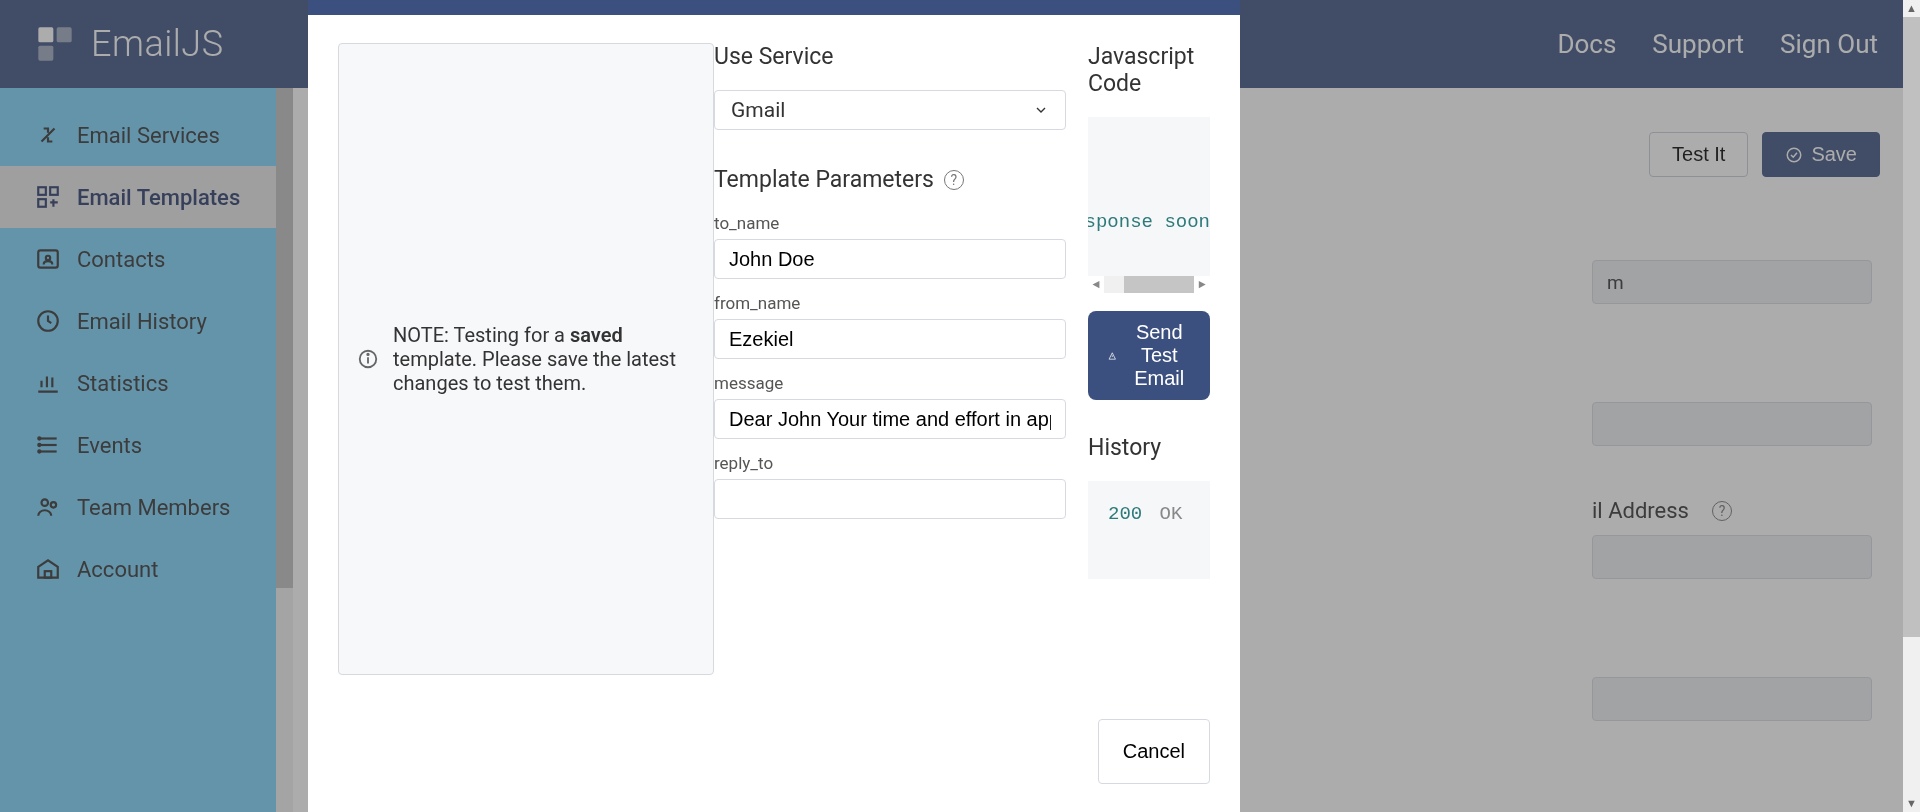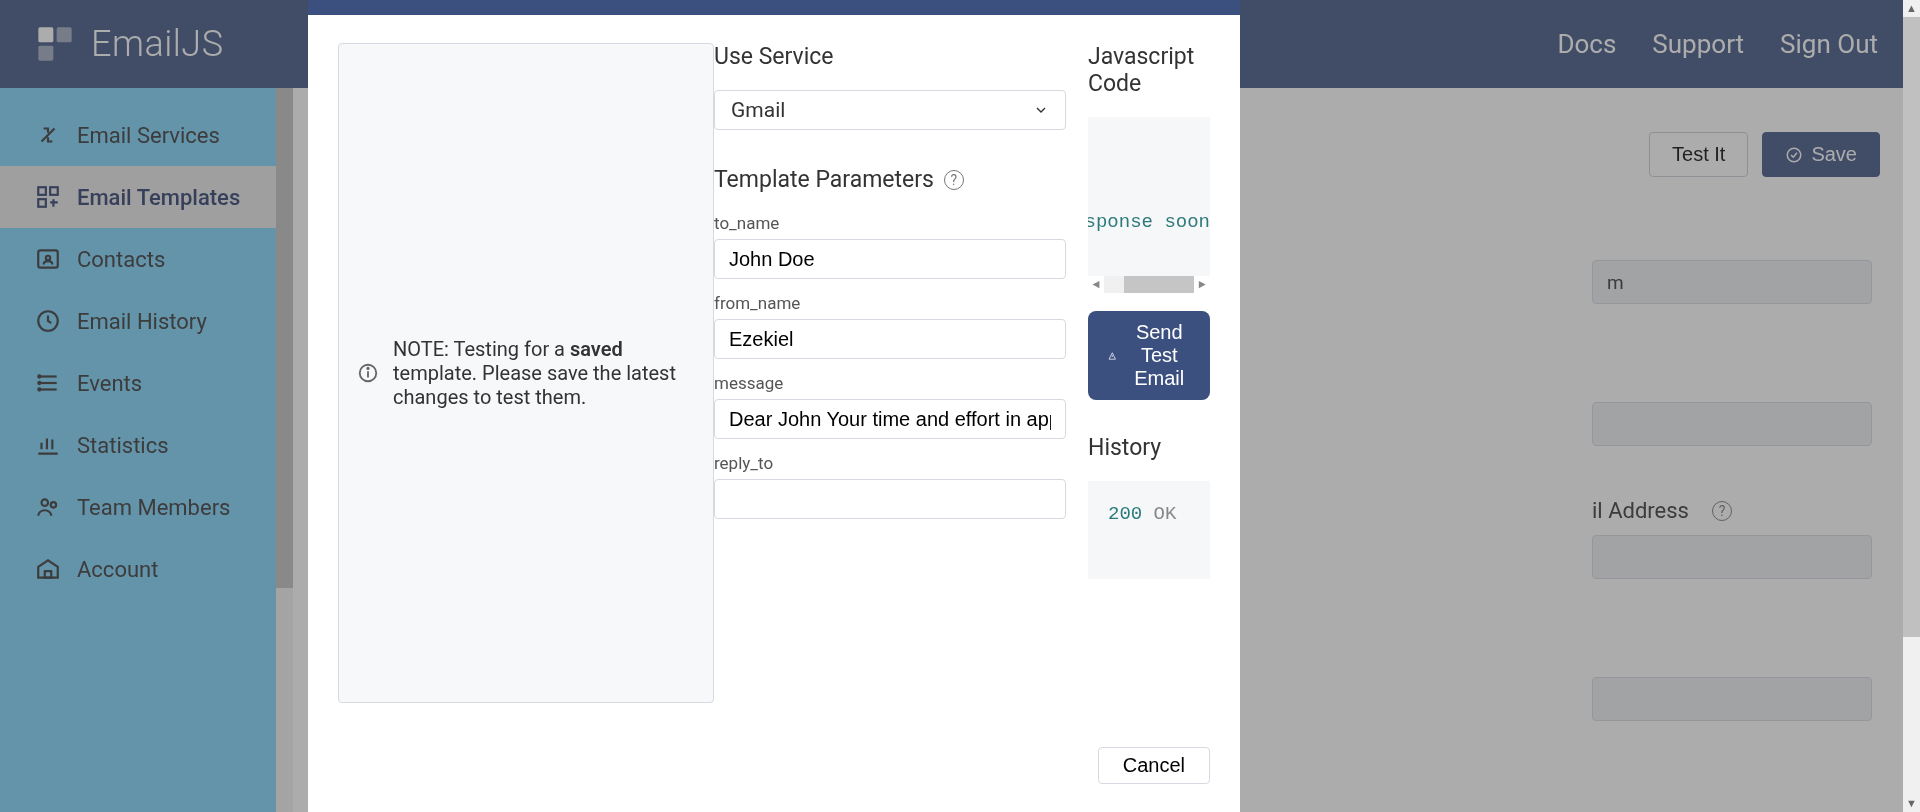--- a/index.html
+++ b/index.html
@@ -226,30 +226,30 @@
       margin-bottom: 34px;
     }
     .result-box {
       background: #f6f7f9;
       padding: 22px 20px;
       font-family: "Courier New", monospace;
       font-size: 19px;
       height: 98px;
     }
     .result-box .code-200 { color: #2e7a7a; }
-    .result-box .ok { color: #888; }
+    .result-box .ok { color: #888; margin-left:6px;}
     .modal-footer {
       padding: 14px 30px 28px 0;
       display: flex;
       justify-content: flex-end;
     }
     .cancel-btn {
       border: 1px solid #d6d9e0;
       border-radius: 4px;
-      padding: 6px 24px;
+      padding: 20px 24px;
       font-size: 20px;
       background: #fff;
       cursor: pointer;
     }
     .help-circle {
       width: 20px; height: 20px; border:1.5px solid #777; border-radius:50%;
       display:inline-flex;align-items:center;justify-content:center;font-size:14px;color:#777;
     }
 
     
@@ -315,34 +315,34 @@
   </div>
   <div class="sidebar-item">
     <svg class="sidebar-icon" viewBox="0 0 24 24" fill="none" stroke="#333" stroke-width="2">
         <circle cx="12" cy="12" r="9"></circle>
         <path d="M12 7v5l3 2"></path>
       </svg>
     <span>Email History</span>
   </div>
   <div class="sidebar-item">
     <svg class="sidebar-icon" viewBox="0 0 24 24" fill="none" stroke="#333" stroke-width="2">
+        <path d="M3 20h18M6 16v-6M11 16V6M16 16v-9"></path>
+      </svg>
+    <span>Statistics</span>
+  </div>
+  <div class="sidebar-item">
+    <svg class="sidebar-icon" viewBox="0 0 24 24" fill="none" stroke="#333" stroke-width="2">
         <line x1="4" y1="6" x2="20" y2="6"></line>
         <line x1="4" y1="12" x2="20" y2="12"></line>
         <line x1="4" y1="18" x2="20" y2="18"></line>
         <circle cx="4" cy="6" r="1" fill="#333"></circle>
         <circle cx="4" cy="12" r="1" fill="#333"></circle>
         <circle cx="4" cy="18" r="1" fill="#333"></circle>
       </svg>
     <span>Events</span>
-  </div>
-  <div class="sidebar-item">
-    <svg class="sidebar-icon" viewBox="0 0 24 24" fill="none" stroke="#333" stroke-width="2">
-        <path d="M3 20h18M6 16v-6M11 16V6M16 16v-9"></path>
-      </svg>
-    <span>Statistics</span>
   </div>
   <div class="sidebar-item">
     <svg class="sidebar-icon" viewBox="0 0 24 24" fill="none" stroke="#333" stroke-width="2">
         <circle cx="9" cy="8" r="3"></circle>
         <circle cx="17" cy="10" r="2.5"></circle>
         <path d="M3 20c0-3 3-5 6-5s6 2 6 5"></path>
       </svg>
     <span>Team Members</span>
   </div>
   <div class="sidebar-item">

